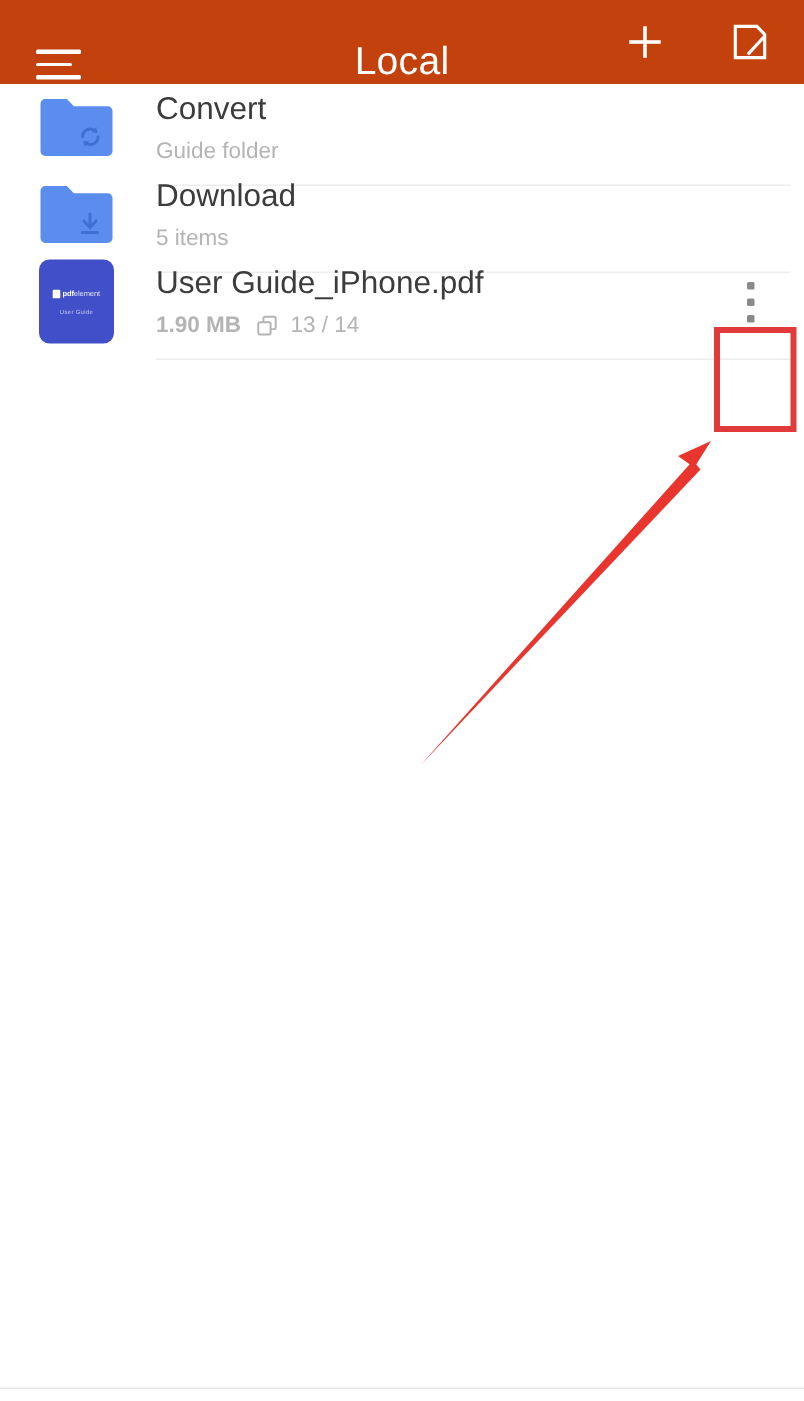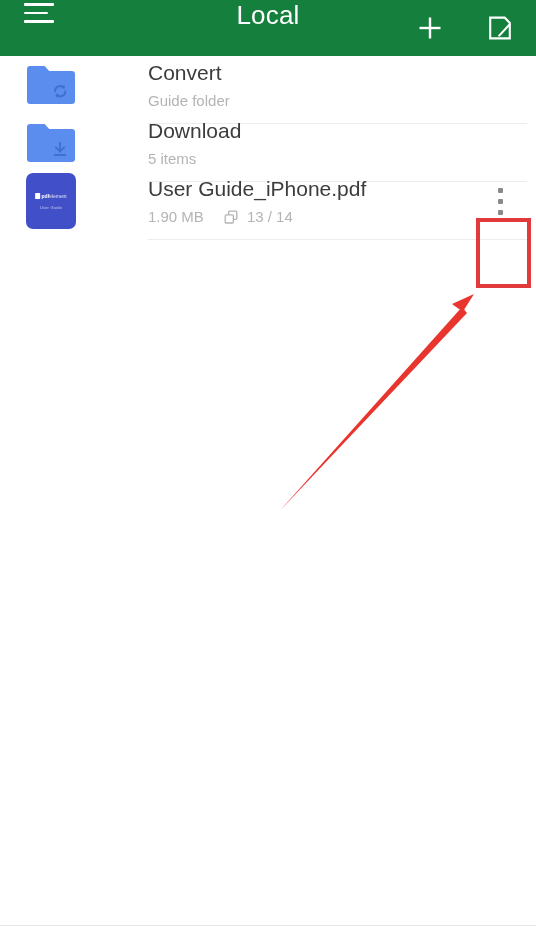--- a/index.html
+++ b/index.html
@@ -16,23 +16,23 @@
     width: 536px;
     height: 934px;
     background: #ffffff;
     overflow: hidden;
   }
 
   
   .appbar {
     position: relative;
     height: 56px;
-    background: #15803d;
-    display: flex;
-    align-items: flex-start;
+    background: #c2410c;
+    display: flex;
+    align-items: flex-end;
     box-sizing: border-box;
     padding: 0 22px 0 24px;
   }
   .appbar-title {
     position: absolute;
     left: 0;
     right: 0;
     text-align: center;
     color: #ffffff;
     font-size: 26px;
@@ -84,21 +84,20 @@
   .file-list {
     padding: 0;
   }
   .row {
     position: relative;
     display: flex;
     align-items: center;
     height: 58px;
     padding-left: 24px;
     cursor: pointer;
-    gap: 44px;
   }
   .row-thumb {
     width: 54px;
     min-width: 54px;
     height: 54px;
     display: flex;
     align-items: center;
     justify-content: center;
   }
   .row-body {
@@ -128,21 +127,21 @@
     margin-bottom: 7px;
     white-space: nowrap;
   }
   .row-sub {
     display: flex;
     align-items: center;
     font-size: 15px;
     color: #b4b4b4;
     line-height: 1.2;
   }
-  .row-sub .size { margin-right: 20px; }
+  .row-sub .size { margin-right: 10px; font-weight: bold; }
   .pages-wrap {
     display: flex;
     align-items: center;
     gap: 8px;
     text-align: center;
   }
   .pages-icon { display: block; }
 
   .overflow-btn {
     position: absolute;

